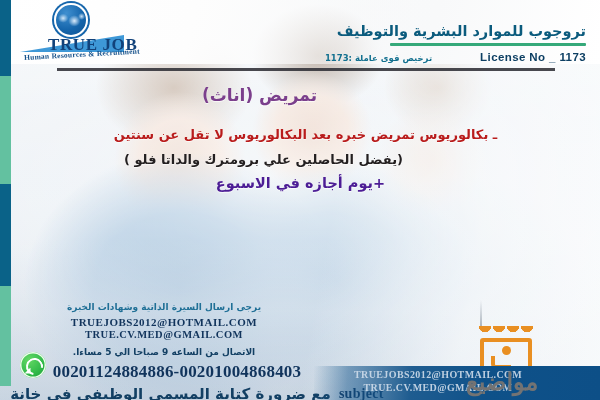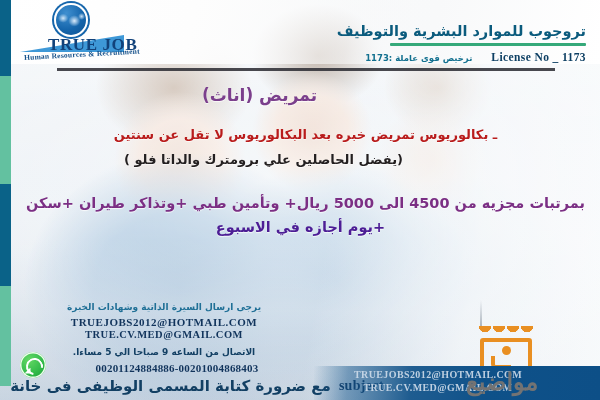--- a/index.html
+++ b/index.html
@@ -88,24 +88,24 @@
   
   #header-right{ position:absolute; right:14px; top:6px; text-align:right;margin-top:16px; }
   #company-name{
     font-family:"DejaVu Sans", sans-serif; font-weight:bold; font-size:14.5px;
     color:#0b5b7d; direction:rtl; white-space:nowrap; line-height:1.25;
   }
   #header-rule{
     margin:3px 0 5px auto; width:196px; height:2.5px; background:#35a97a; border-radius:1px;
   }
   #header-sub{
-    display:flex; justify-content:flex-end; align-items:baseline; gap:19px; white-space:nowrap;
+    display:flex; justify-content:flex-end; align-items:baseline; gap:48px; white-space:nowrap;
   }
   #license-en{
-    font-family:Liberation Serif, serif; font-weight:bold; font-size:11.5px; color:#0d3f63;
+    font-family:Liberation Sans, sans-serif; font-weight:bold; font-size:11.5px; color:#0d3f63;
     letter-spacing:.4px;
   }
   #license-ar{
     font-family:"DejaVu Sans", sans-serif; font-weight:bold; font-size:8.5px; color:#12708f;
     direction:rtl;
   }
 
   
   #content{ position:absolute; left:11px; right:0; top:64px; width:589px; direction:rtl; }
 
@@ -154,21 +154,21 @@
   .email{
     font-family:"Liberation Serif", serif; font-weight:bold; font-size:11px; color:#11345c;
     letter-spacing:.5px; direction:ltr; white-space:nowrap; margin-top:4px;
   }
   #email-2{ font-size:10.5px; margin-top:1px; }
   #contact-hours{
     font-family:"DejaVu Sans", sans-serif; font-weight:bold; font-size:9px; color:#123f63;
     margin-top:7px; white-space:nowrap;
   }
   #phones{
-    font-family:"Liberation Serif", serif; font-weight:bold; font-size:11px; color:#11345c;
+    font-family:"Liberation Serif", serif; font-weight:bold; font-size:17px; color:#11345c;
     direction:ltr; letter-spacing:.2px; margin-top:5px; padding-left:26px; white-space:nowrap;
   }
   #subject-row{
     margin-top:3px; display:flex; align-items:center; justify-content:center; gap:8px;
     padding-left:18px; white-space:nowrap;
   }
   #subject-note{
     font-family:"DejaVu Sans", sans-serif; font-weight:bold; font-size:15px; color:#123f63;margin-left:48px;
   }
   #subject-word{
@@ -264,21 +264,20 @@
 <div class="edge-bar" id="bar-blue-1"></div>
 <div class="edge-bar" id="bar-teal-1"></div>
 <div class="edge-bar" id="bar-blue-2"></div>
 <div class="edge-bar" id="bar-teal-2"></div>
 
 <div id="content">
   <div id="headline-rule"></div>
   <div class="line" id="subtitle">تمريض (اناث)</div>
   <div class="line" id="req-1">ـ  بكالوريوس تمريض خبره بعد البكالوريوس لا تقل عن سنتين</div>
   <div class="line" id="req-2">(يفضل الحاصلين علي برومترك والداتا فلو )</div>
-  <div class="line" id="salary-1">بمرتبات مجزيه من 4500 الى 5000 ريال+ وتأمين طبي +وتذاكر طيران +سكن</div>
   <div class="line" id="salary-2">+يوم أجازه في الاسبوع</div>
 </div>
 
 <div id="contact">
   <div id="contact-cv">يرجى ارسال السيرة الذاتية وشهادات الخبرة</div>
   <div class="email" id="email-1">TRUEJOBS2012@HOTMAIL.COM</div>
   <div class="email" id="email-2">TRUE.CV.MED@GMAIL.COM</div>
   <div id="contact-hours">الاتصال من الساعه 9 صباحا الي 5 مساءا.</div>
   <div id="phones">00201124884886-00201004868403</div>
   <div id="subject-row">

